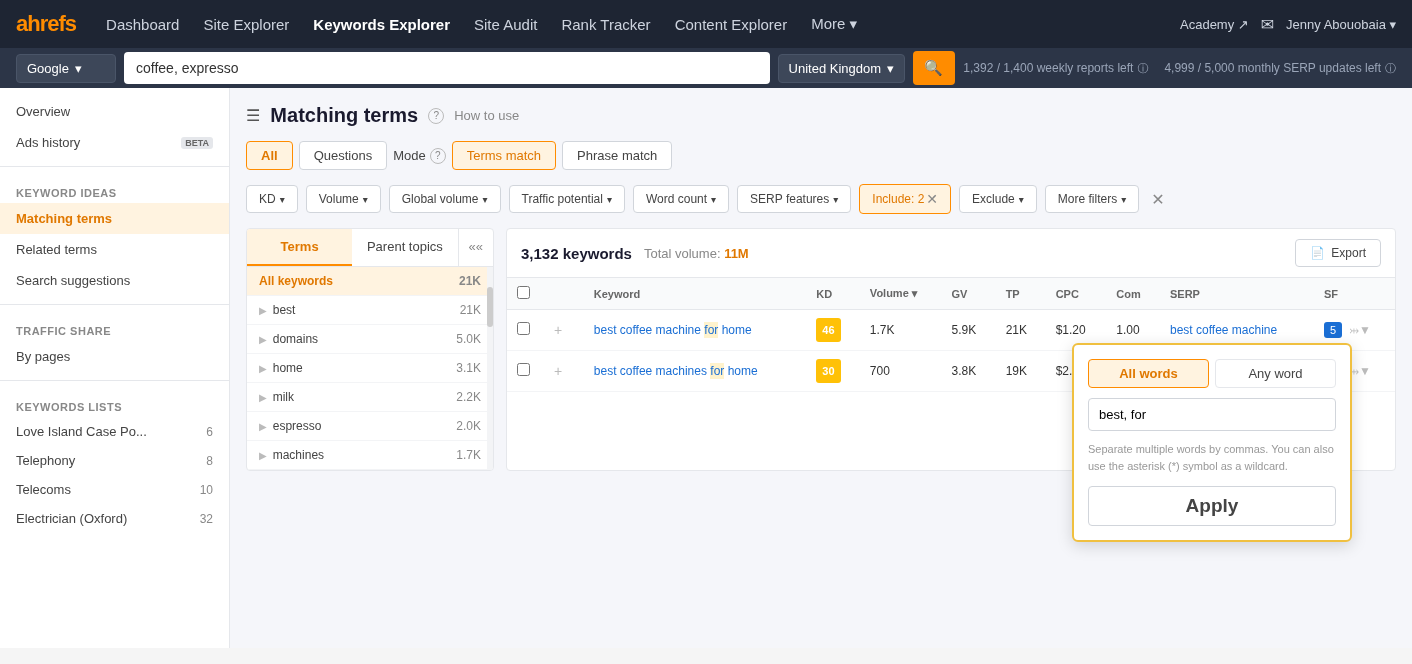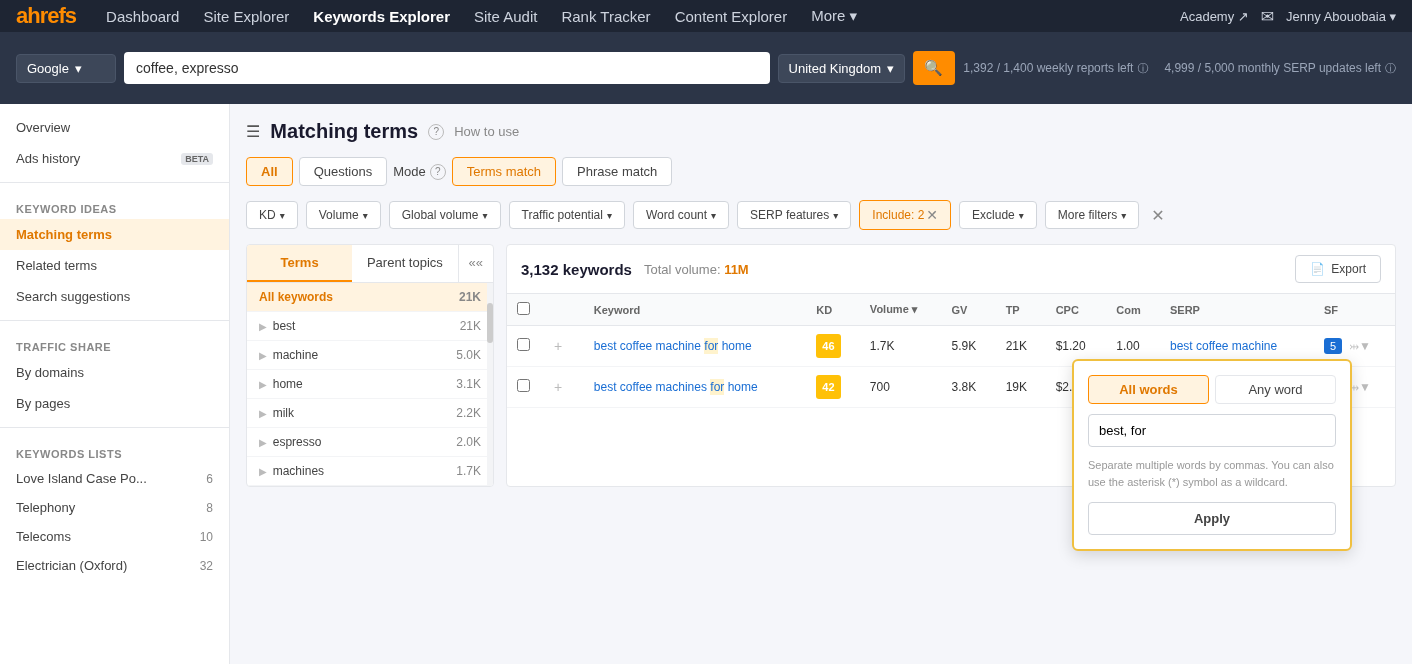--- a/index.html
+++ b/index.html
@@ -4,21 +4,21 @@
   <style>
     * { box-sizing: border-box; margin: 0; padding: 0; }
     body { font-family: -apple-system, BlinkMacSystemFont, 'Segoe UI', Arial, sans-serif; font-size: 13px; background: #f5f5f5; color: #333; }
 
     
     .top-nav {
       background: #1e2533;
       display: flex;
       align-items: center;
       padding: 0 16px;
-      height: 32px;
+      height: 48px;
       gap: 4px;
     }
     .nav-logo {
       color: #ff8c00;
       font-size: 22px;
       font-weight: 900;
       margin-right: 16px;
       letter-spacing: -1px;
     }
     .nav-link {
@@ -54,21 +54,21 @@
       font-size: 16px;
     }
 
     
     .search-bar {
       background: #2c3547;
       display: flex;
       align-items: center;
       padding: 10px 16px;
       gap: 8px;
-      height: 72px;
+      height: 40px;
     }
     .search-engine-select {
       background: #3d4759;
       border: 1px solid #4a5568;
       color: #fff;
       padding: 6px 10px;
       border-radius: 4px;
       font-size: 13px;
       cursor: pointer;
       display: flex;
@@ -487,21 +487,21 @@
       line-height: 1.5;
       margin-bottom: 12px;
     }
     .popup-apply {
       display: block;
       width: 100%;
       padding: 8px;
       background: #fff;
       border: 1px solid #d1d5db;
       border-radius: 4px;
-      font-size: 13px;
+      font-size: 19px;
       font-weight: 600;
       color: #444;
       cursor: pointer;
       text-align: center;
     }
   </style>
 </head>
 <body>
 
 <nav class="top-nav">
@@ -554,21 +554,20 @@
       <span>Ads history</span>
         <span class="beta-badge">BETA</span>
     </div>
     <div class="sidebar-divider"></div>
     <div class="sidebar-section-title">Keyword ideas</div>
     <div class="sidebar-item active">Matching terms</div>
     <div class="sidebar-item">Related terms</div>
     <div class="sidebar-item">Search suggestions</div>
     <div class="sidebar-divider"></div>
     <div class="sidebar-section-title">Traffic share</div>
-    <div class="sidebar-item">By domains</div>
     <div class="sidebar-item">By pages</div>
     <div class="sidebar-divider"></div>
     <div class="sidebar-section-title">Keywords lists</div>
     <div class="sidebar-list-item">
       <span>Love Island Case Po...</span>
       <span class="sidebar-count">6</span>
     </div>
     <div class="sidebar-list-item">
       <span>Telephony</span>
       <span class="sidebar-count">8</span>
@@ -654,21 +653,21 @@
         <div class="keyword-list">
           <div class="keyword-list-item active">
             <span>All keywords</span>
             <span class="kw-count">21K</span>
           </div>
           <div class="keyword-list-item">
             <span><span class="kw-arrow">▶</span><span>best</span></span>
             <span class="kw-count">21K</span>
           </div>
           <div class="keyword-list-item">
-            <span><span class="kw-arrow">▶</span><span>machine</span></span>
+            <span><span class="kw-arrow">▶</span><span>domains</span></span>
             <span class="kw-count">5.0K</span>
           </div>
           <div class="keyword-list-item">
             <span><span class="kw-arrow">▶</span><span>home</span></span>
             <span class="kw-count">3.1K</span>
           </div>
           <div class="keyword-list-item">
             <span><span class="kw-arrow">▶</span><span>milk</span></span>
             <span class="kw-count">2.2K</span>
           </div>
@@ -750,21 +749,21 @@
               </td>
               <td>
                 <span class="add-btn">+</span>
               </td>
               <td>
                 <a class="kw-link">
                   best coffee machines <span class="highlight">for</span> home
                 </a>
               </td>
               <td>
-                <span class="kd-badge" style="background:#ffc107;">42</span>
+                <span class="kd-badge" style="background:#ffc107;">30</span>
               </td>
               <td>700</td>
               <td>3.8K</td>
               <td>19K</td>
               <td>$2.00</td>
               <td>1.11</td>
               <td>
                 <a class="kw-link">best coffee machine</a>
               </td>
               <td>

